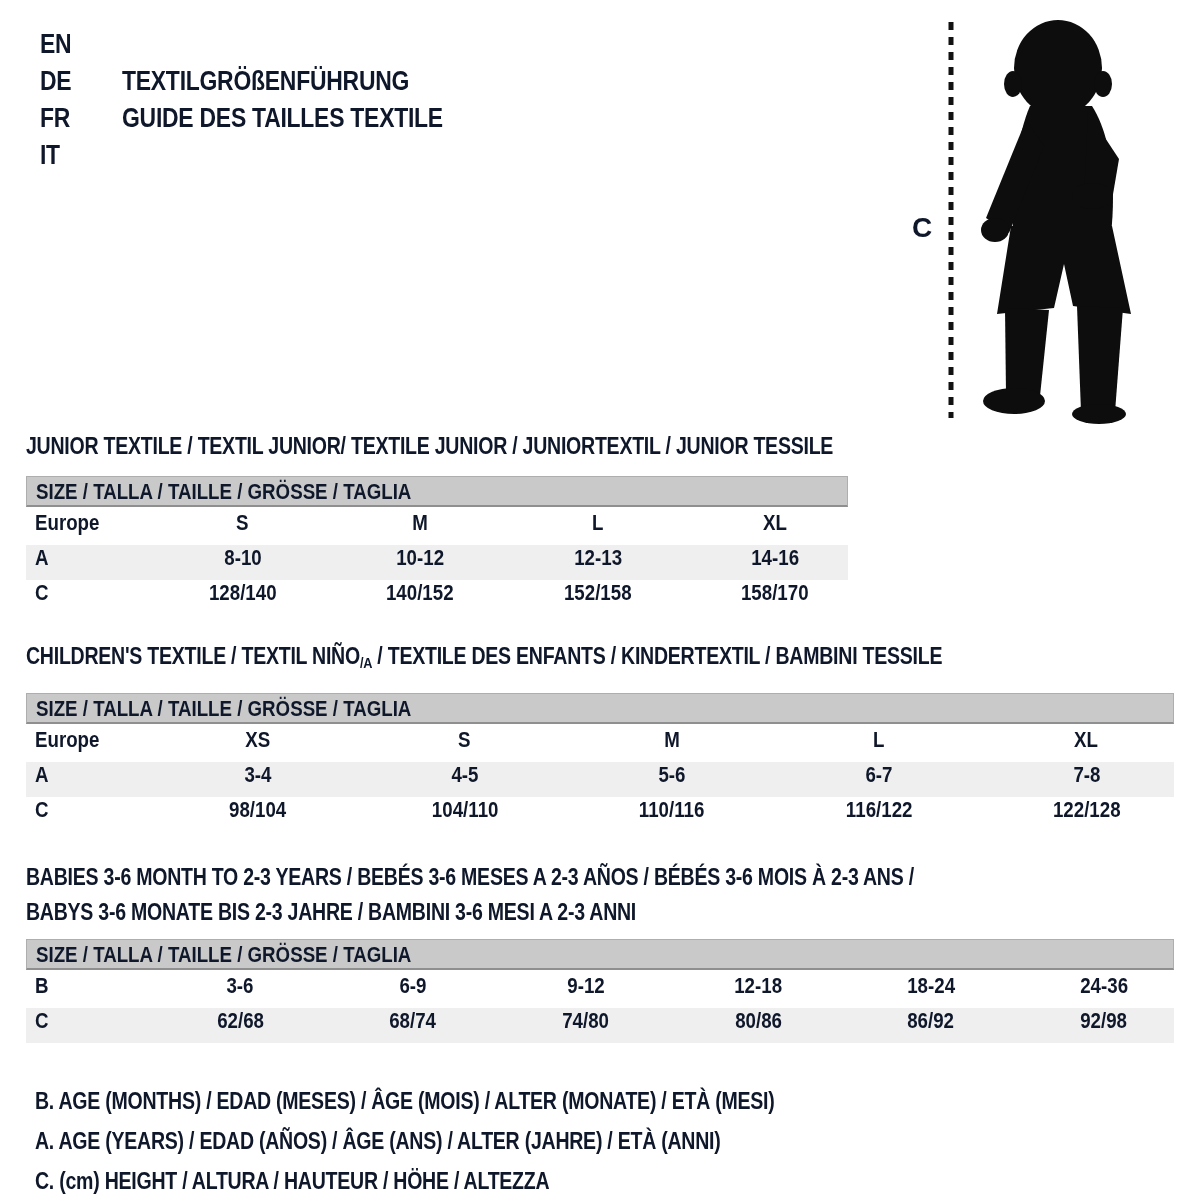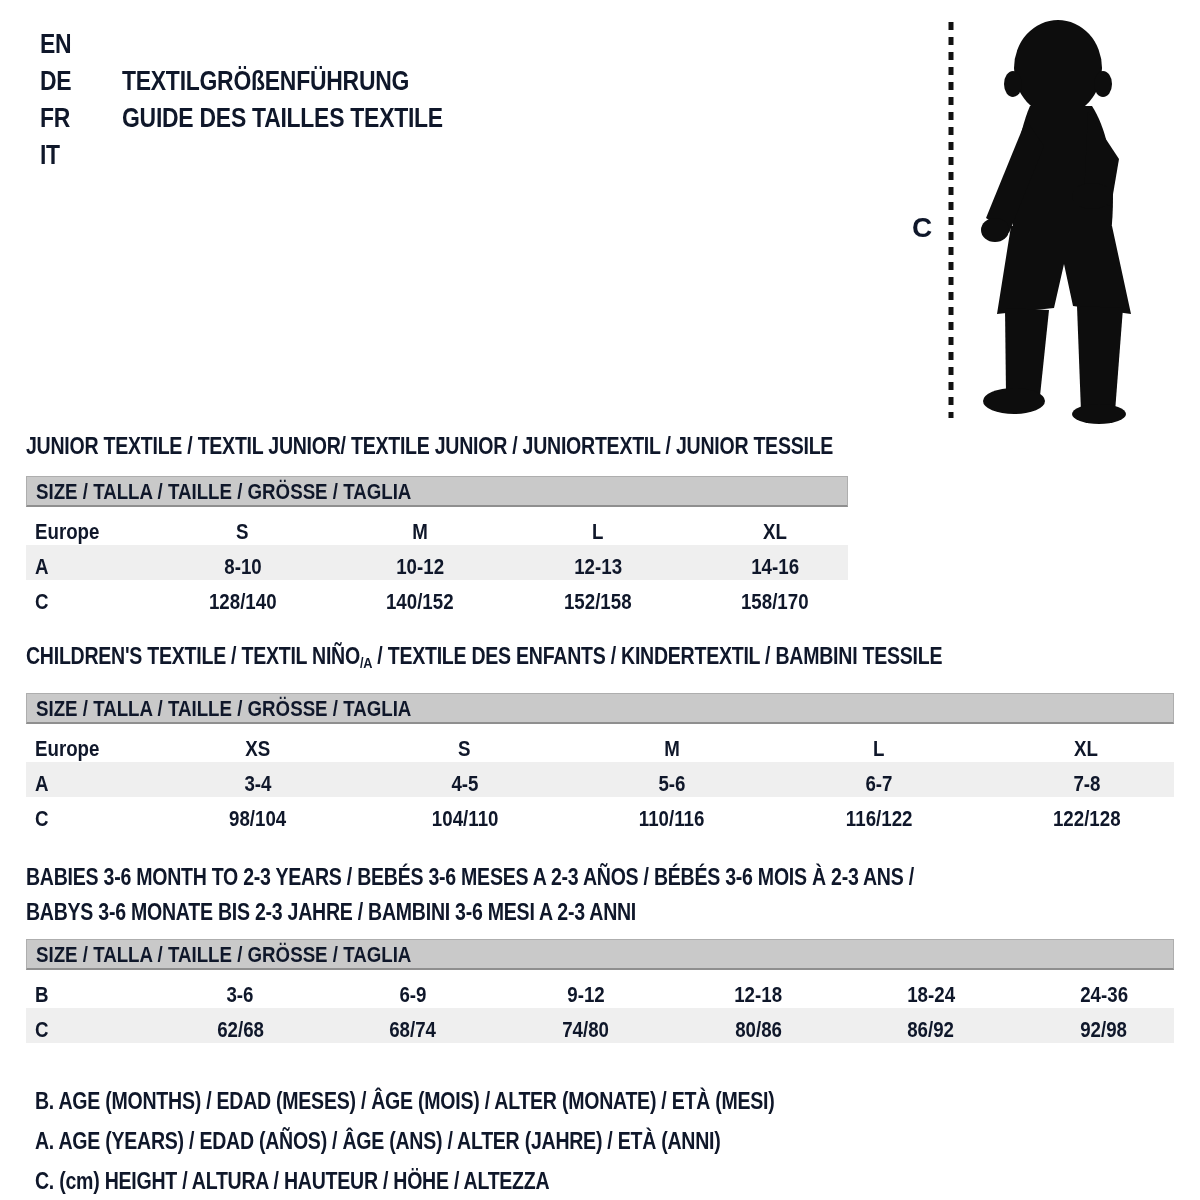--- a/index.html
+++ b/index.html
@@ -25,21 +25,21 @@
   .main{position:absolute;left:26px;top:433px;width:1148px;}
   .section-title{font-size:23px;line-height:26px;letter-spacing:-.3px;margin-bottom:17px;}
   .title-sub{font-size:15px;vertical-align:-4px;}
   .size-bar{
     box-sizing:border-box;height:31px;background:#c9c9c9;
     border:1px solid #aeaeae;border-bottom:2px solid #8f8f8f;
     display:flex;align-items:flex-end;padding-left:9px;font-size:22px;margin-bottom:3px;
   }
   .w-junior{width:822px;}
   .w-full{width:1148px;}
-  .trow{display:flex;align-items:flex-end;height:35px;font-size:22px;gap:32px;}
+  .trow{display:flex;align-items:flex-start;height:35px;font-size:22px;gap:32px;}
   .trow.shaded{background:#efefef;}
   .cell{flex:1;text-align:center;}
   .cell.c1{flex:0 0 112px;text-align:left;padding-left:9px;box-sizing:border-box;}
   .sec{margin-bottom:28px;}
   .babies-title{margin-bottom:9px;text-decoration:underline;}
   .babies-title .line{display:block;font-size:23px;line-height:35px;letter-spacing:-.3px;}
   
   .legend{margin-top:38px;padding-left:9px;}
   .legend-line{font-size:23px;line-height:40px;letter-spacing:-.3px;}
 </style>

